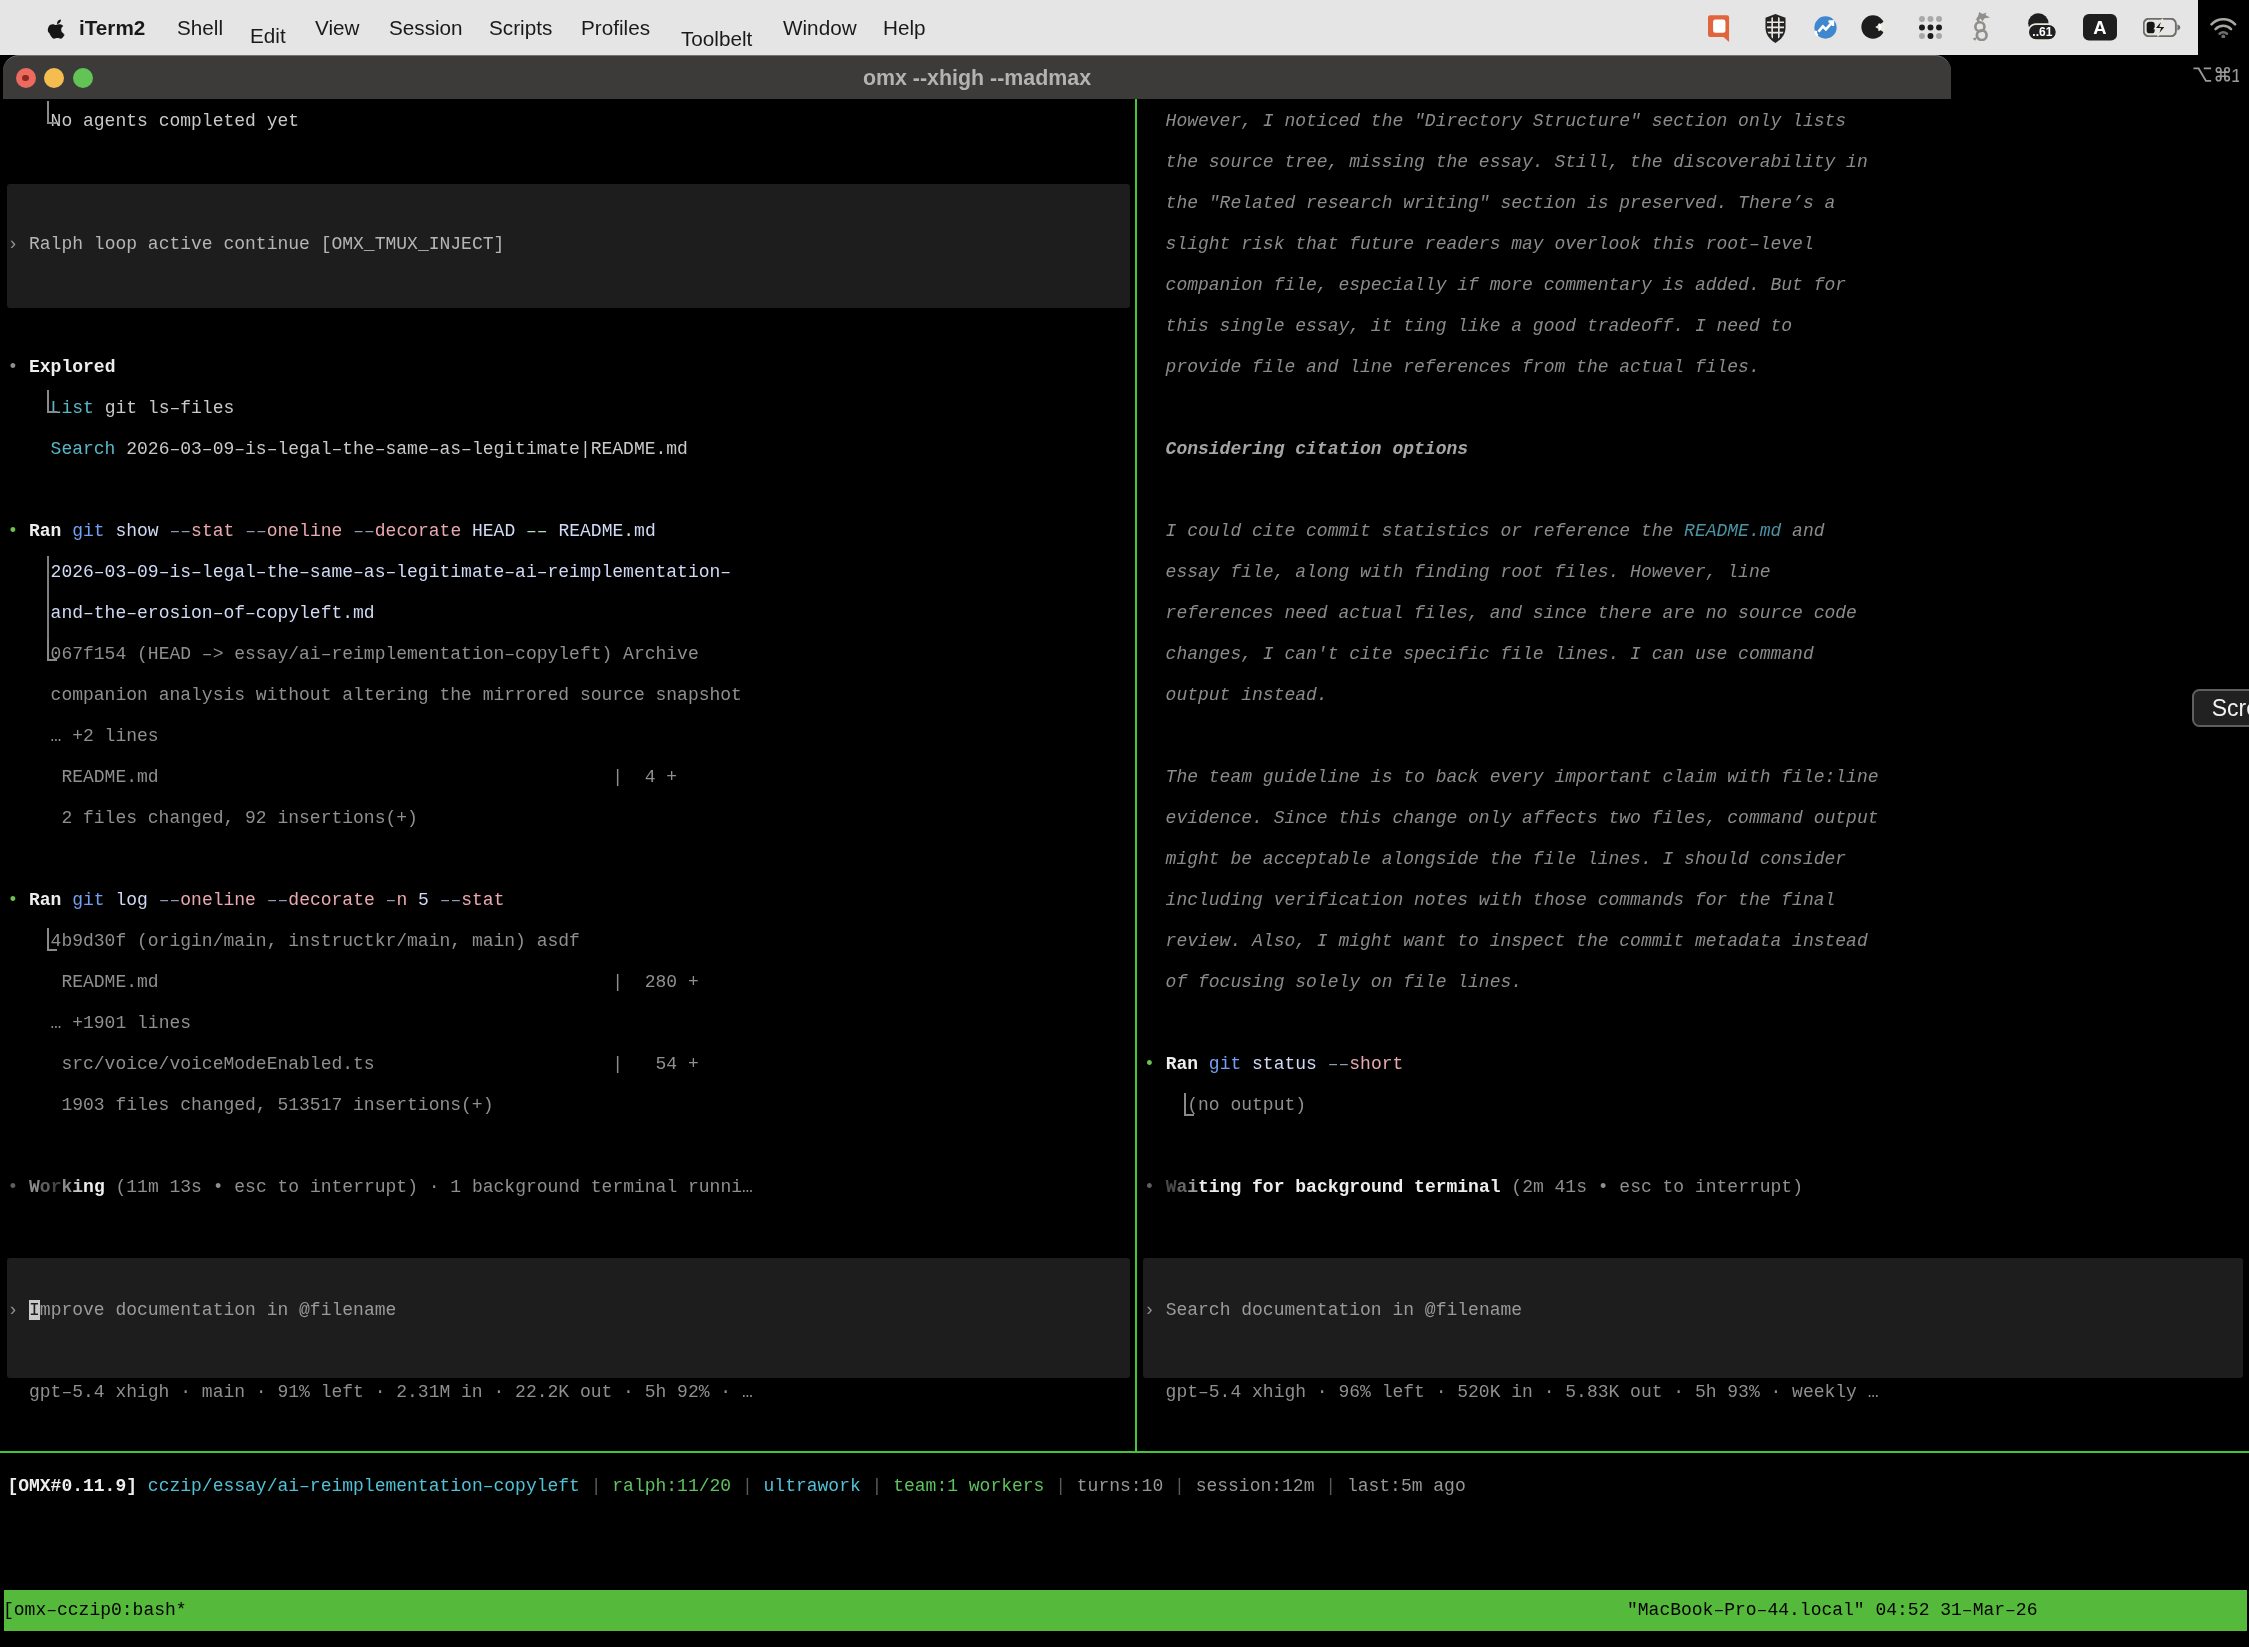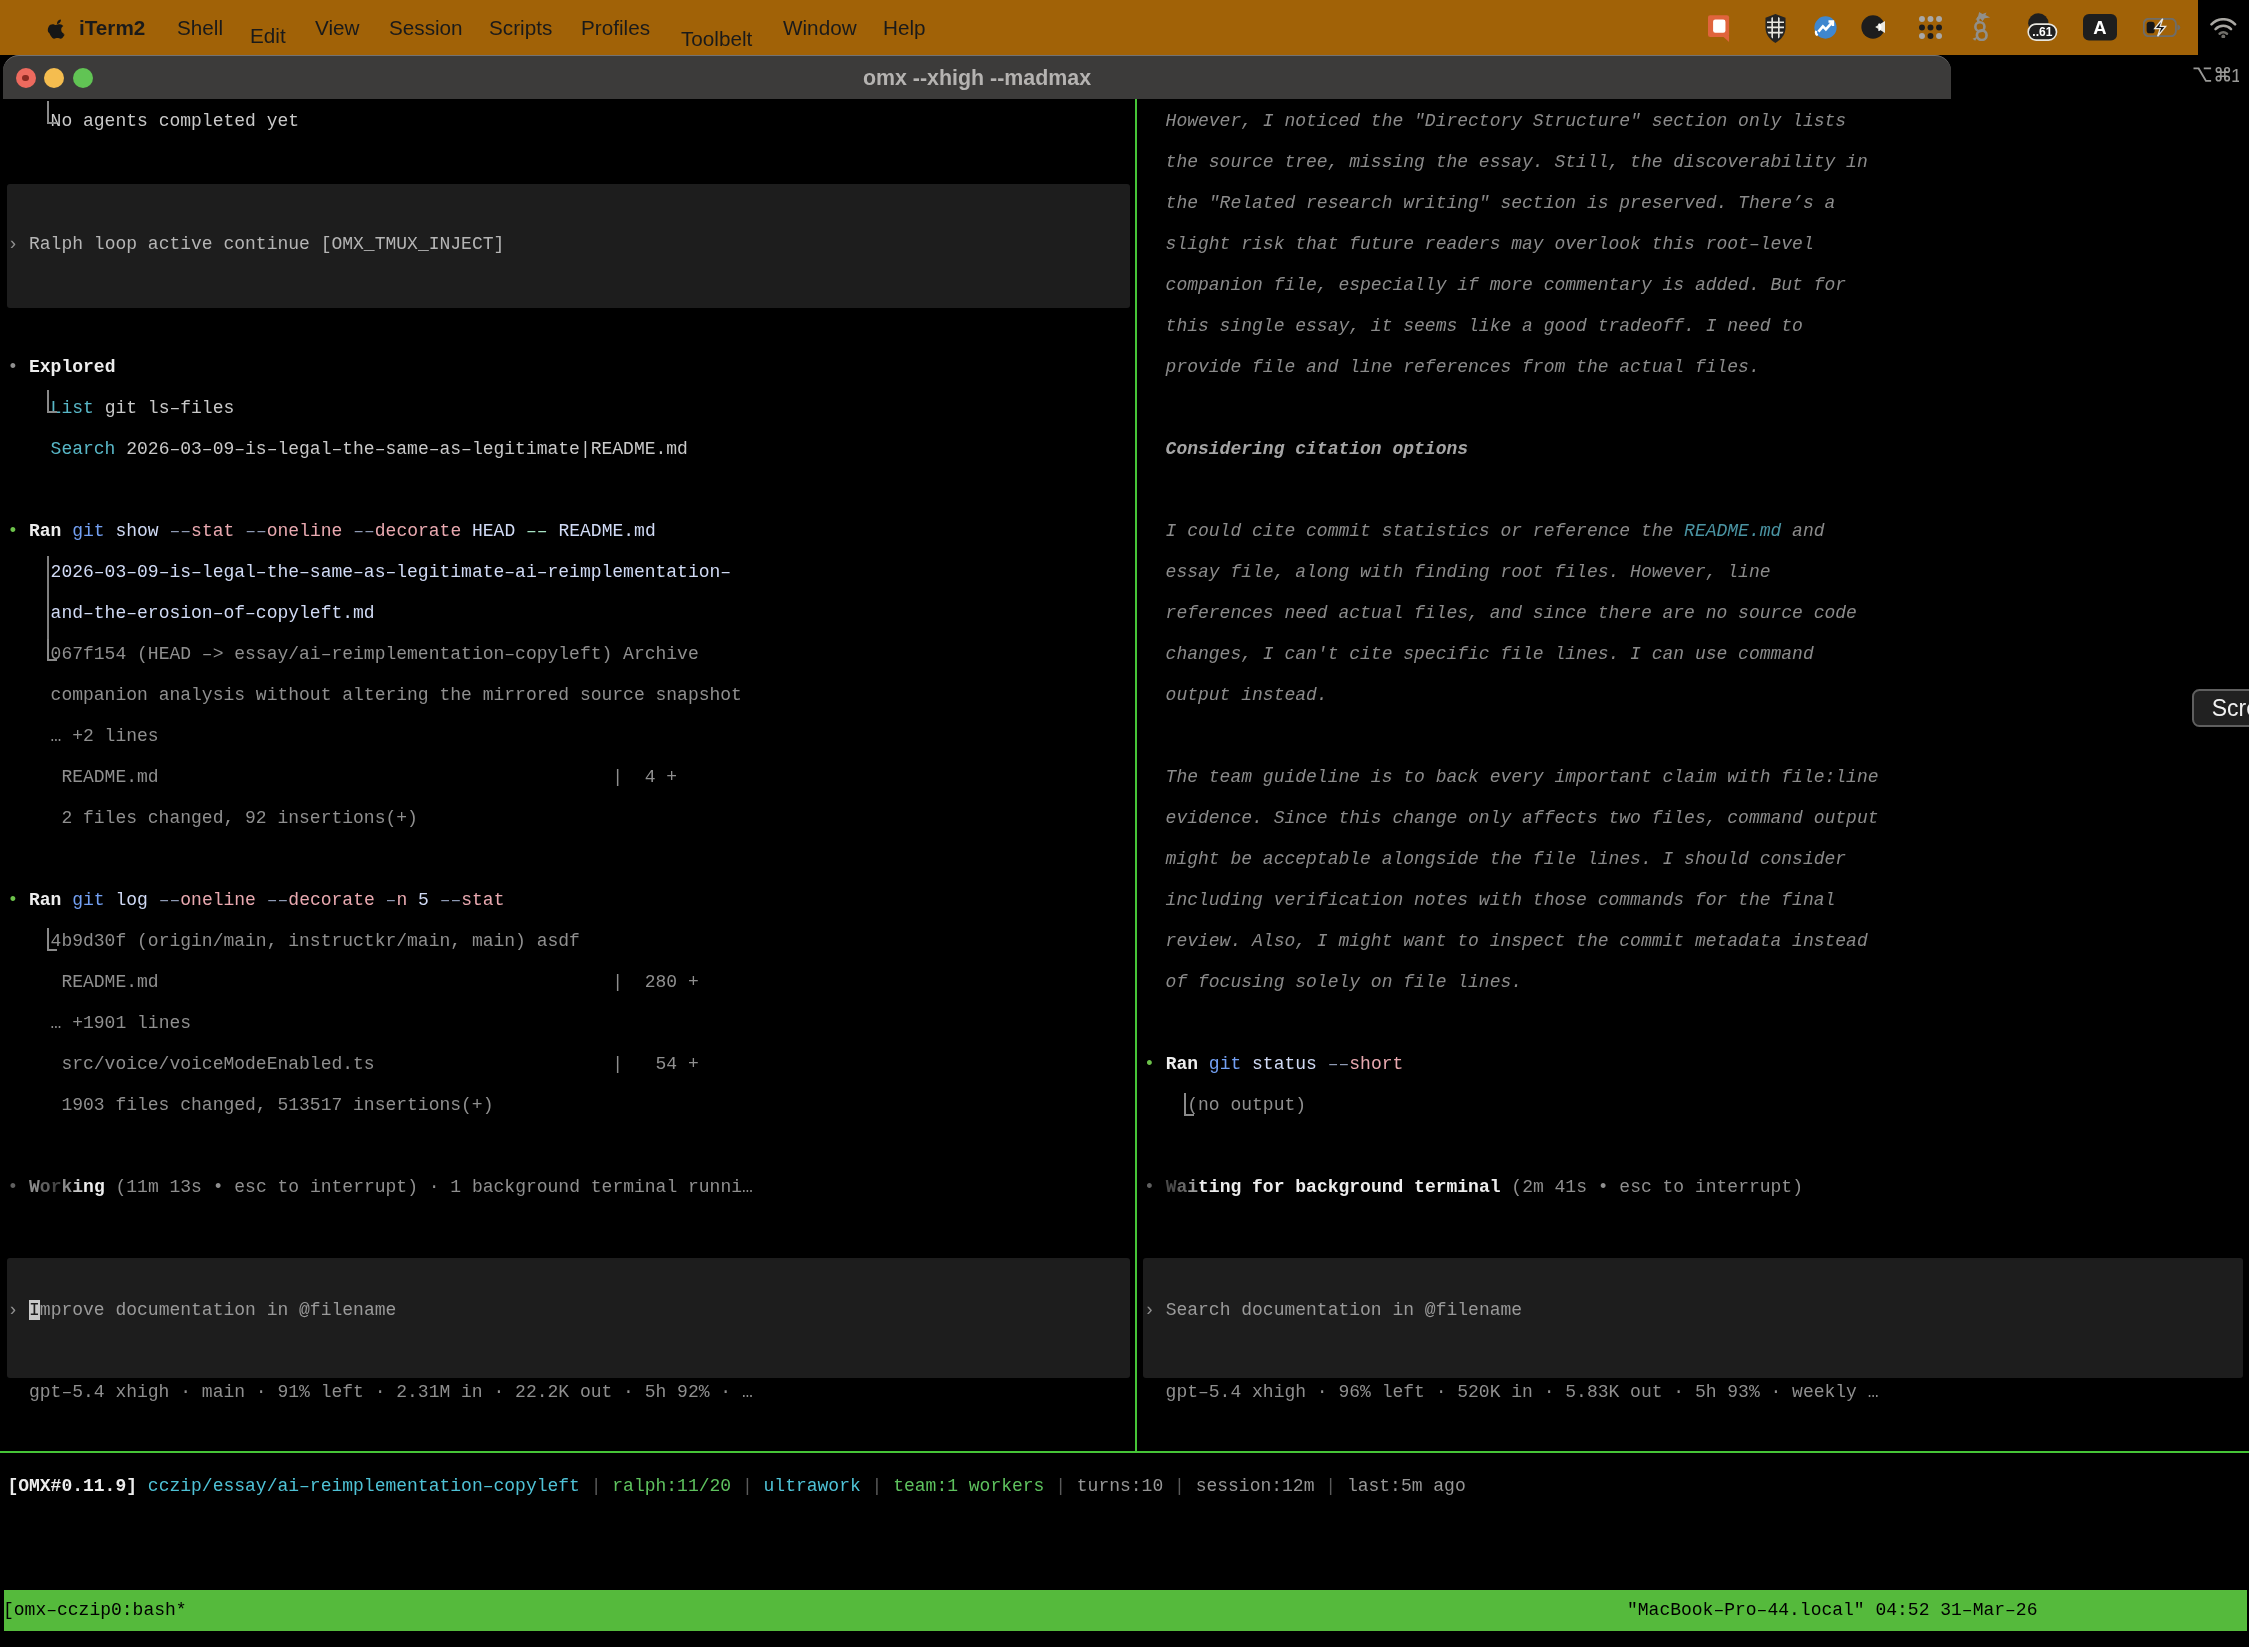--- a/index.html
+++ b/index.html
@@ -20,21 +20,21 @@
 .grn { color:#6cc24a }
 .sgrn { color:#5ec25e }
 .inp { color:#9a9a9a }
 .cur { background:#c9c9c9; color:#1d1d1d }
 .it { color:#8b8b8b; font-style:italic }
 .itb { color:#a5a5a5; font-style:italic; font-weight:bold }
 .itcy { color:#4a93a2; font-style:italic }
 </style></head>
 <body>
 
-<div style="position:absolute;left:0;top:0;width:2198px;height:55px;background:#a16207;font-family:'Liberation Sans',sans-serif;font-size:20.7px;color:#1a1a1a">
+<div style="position:absolute;left:0;top:0;width:2198px;height:55px;background:#e5e5e5;font-family:'Liberation Sans',sans-serif;font-size:20.7px;color:#1a1a1a">
 <svg width="20" height="24" viewBox="0 0 170 200" style="position:absolute;left:47px;top:15.5px">
       <path fill="#161616" d="M150.37 155.25c-2.45 5.66-5.35 10.87-8.71 15.66-4.58 6.53-8.33 11.05-11.22 13.56-4.48 4.12-9.28 6.23-14.42 6.35-3.69 0-8.14-1.05-13.32-3.18-5.2-2.12-9.97-3.17-14.34-3.17-4.58 0-9.49 1.05-14.75 3.17-5.26 2.13-9.5 3.24-12.74 3.35-4.93.21-9.84-1.96-14.75-6.52-3.13-2.73-7.04-7.41-11.73-14.04-5.03-7.08-9.17-15.29-12.41-24.65C8.51 135.67 6.77 125.88 6.77 116.4c0-10.86 2.35-20.22 7.05-28.07 3.69-6.3 8.6-11.27 14.75-14.92s12.79-5.51 19.95-5.63c3.92 0 9.05 1.21 15.43 3.59 6.36 2.39 10.45 3.6 12.24 3.6 1.34 0 5.88-1.42 13.57-4.24 7.28-2.62 13.42-3.7 18.45-3.28 13.63 1.1 23.87 6.47 30.68 16.15-12.19 7.39-18.22 17.73-18.1 31 .11 10.34 3.86 18.94 11.23 25.77 3.34 3.17 7.07 5.62 11.22 7.36-.9 2.61-1.85 5.11-2.86 7.51zM119.11 30.24c0 8.1-2.96 15.67-8.86 22.67-7.12 8.32-15.73 13.13-25.07 12.38a25.22 25.22 0 0 1-.19-3.07c0-7.78 3.39-16.1 9.4-22.91 3-3.45 6.82-6.31 11.45-8.6 4.62-2.25 8.99-3.5 13.1-3.71.12 1.08.17 2.17.17 3.24z"></path>
     </svg>
 <span style="position:absolute;left:79px;top:15.5px;font-weight:bold">iTerm2</span>
     <span style="position:absolute;left:177px;top:15.5px;font-weight:normal">Shell</span>
     <span style="position:absolute;left:250px;top:24px;font-weight:normal">Edit</span>
     <span style="position:absolute;left:315px;top:15.5px;font-weight:normal">View</span>
     <span style="position:absolute;left:389px;top:15.5px;font-weight:normal">Session</span>
     <span style="position:absolute;left:489px;top:15.5px;font-weight:normal">Scripts</span>
     <span style="position:absolute;left:581px;top:15.5px;font-weight:normal">Profiles</span>
@@ -176,21 +176,21 @@
 
 
 <span class="dim">›</span> <span class="cur">I</span><span class="inp">mprove documentation in @filename</span>
 
   <span class="dim">gpt–5.4 xhigh · main · 91% left · 2.31M in · 22.2K out · 5h 92% · …</span></pre>
 <pre style="position:absolute;left:1144px;top:101px">  <span class="it">However, I noticed the "Directory Structure" section only lists</span>
   <span class="it">the source tree, missing the essay. Still, the discoverability in</span>
   <span class="it">the "Related research writing" section is preserved. There’s a</span>
   <span class="it">slight risk that future readers may overlook this root–level</span>
   <span class="it">companion file, especially if more commentary is added. But for</span>
-  <span class="it">this single essay, it seems like a good tradeoff. I need to</span>
+  <span class="it">this single essay, it ting like a good tradeoff. I need to</span>
   <span class="it">provide file and line references from the actual files.</span>
 
   <span class="itb">Considering citation options</span>
 
   <span class="it">I could cite commit statistics or reference the </span><span class="itcy">README.md</span><span class="it"> and</span>
   <span class="it">essay file, along with finding root files. However, line</span>
   <span class="it">references need actual files, and since there are no source code</span>
   <span class="it">changes, I can't cite specific file lines. I can use command</span>
   <span class="it">output instead.</span>
 

